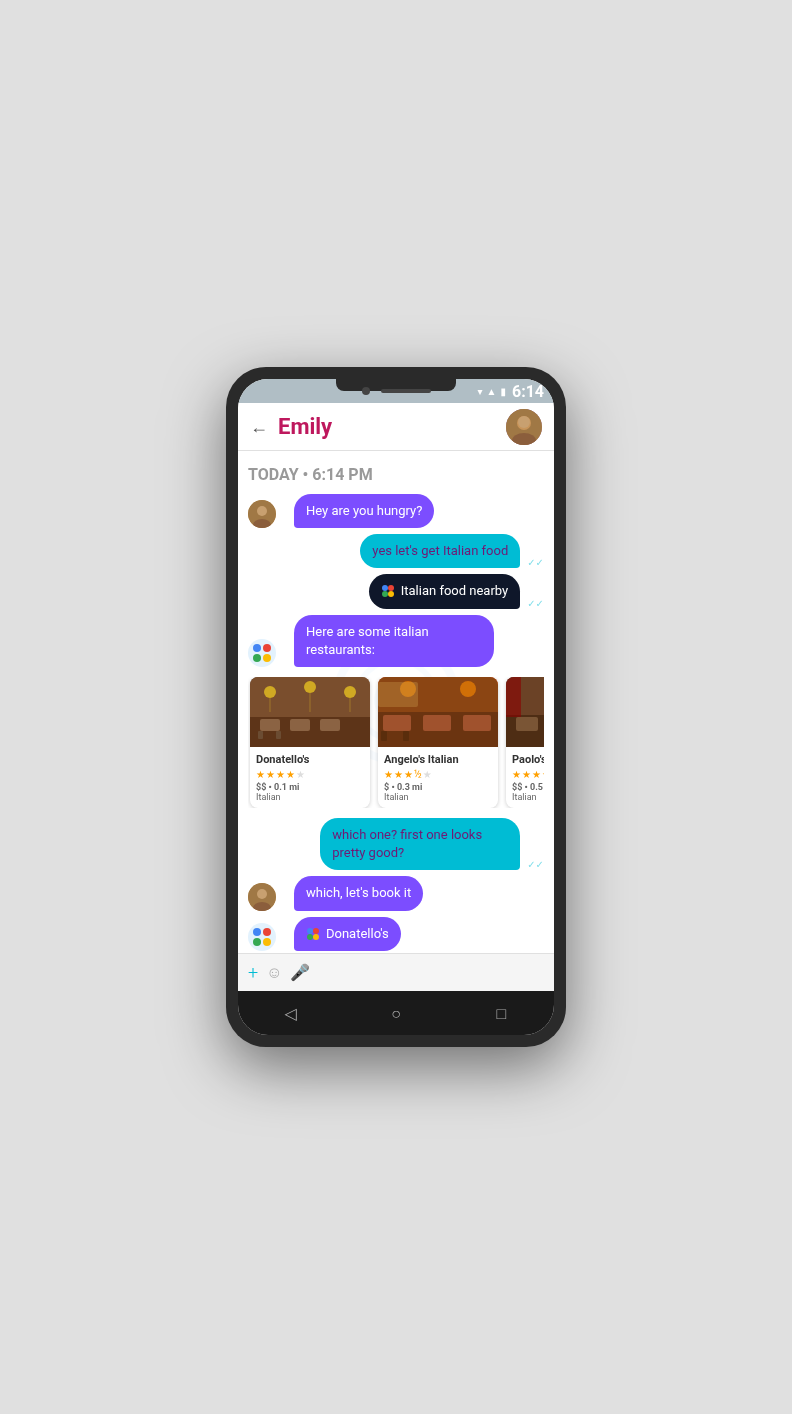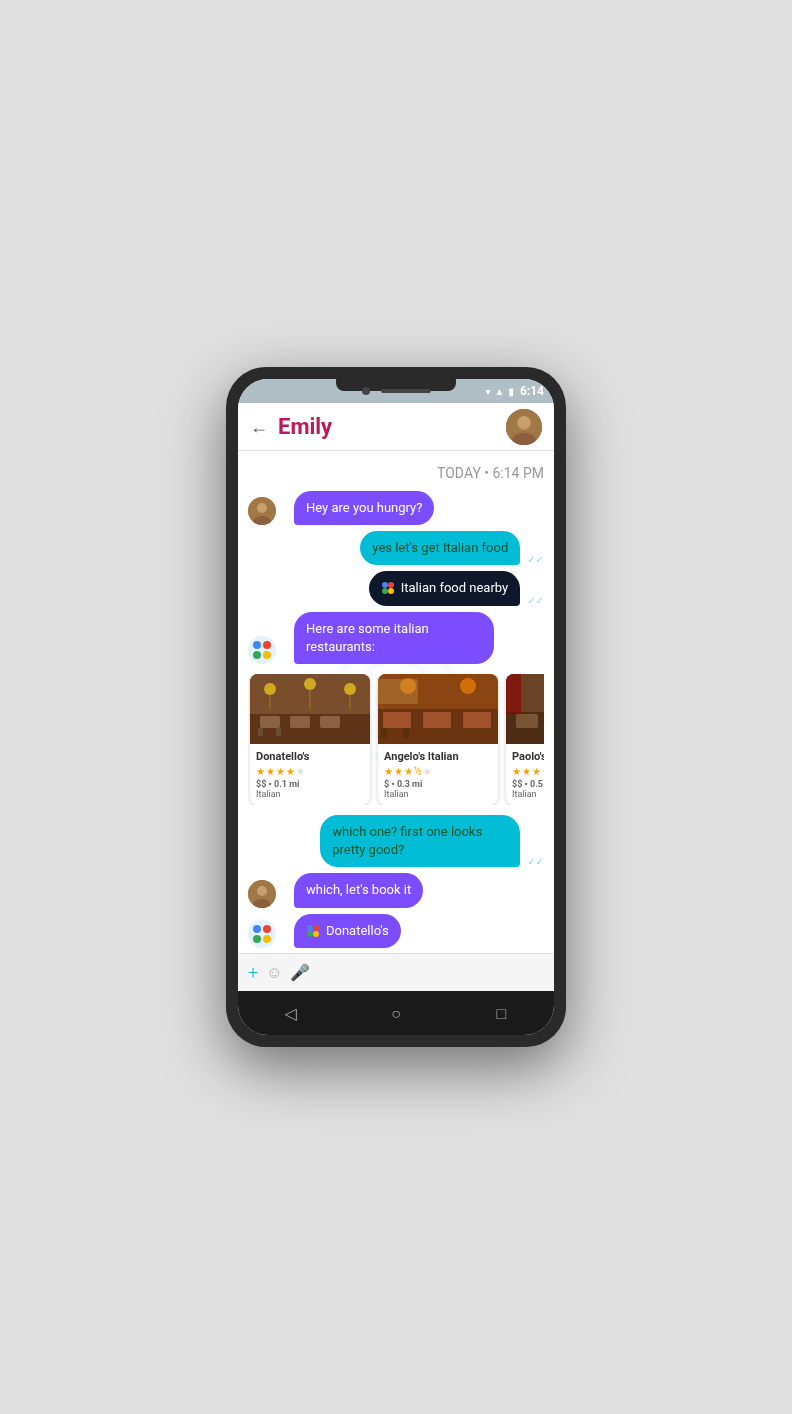--- a/index.html
+++ b/index.html
@@ -75,21 +75,21 @@
       height: 24px;
       display: flex;
       align-items: center;
       justify-content: flex-end;
       padding: 0 10px;
       flex-shrink: 0;
     }
 
     .status-bar-time {
       color: #fff;
-      font-size: 12px;
+      font-size: 16px;
       font-weight: bold;
     }
 
     .status-icons {
       display: flex;
       align-items: center;
       gap: 4px;
       margin-right: 6px;
     }
 
@@ -148,24 +148,25 @@
       flex: 1;
       overflow-y: auto;
       padding: 10px 10px;
       background: #fff;
       display: flex;
       flex-direction: column;
       gap: 6px;
     }
 
     .timestamp-center {
-      text-align: right;
+      text-align: left;
       color: #999;
-      font-size: 14px;
+      font-size: 16px;
       margin: 4px 0;
+      font-weight: bold;
     }
 
     .message-row {
       display: flex;
       align-items: flex-end;
       gap: 18px;
     }
 
     .message-row.sent {
       flex-direction: row-reverse;
@@ -202,21 +203,21 @@
     }
 
     .bubble.purple {
       background: #7c4dff;
       color: #fff;
       border-bottom-left-radius: 4px;
     }
 
     .bubble.teal {
       background: #00bcd4;
-      color: #14532d;
+      color: #701a75;
       border-bottom-right-radius: 4px;
     }
 
     .bubble.teal-assistant {
       background: #0f172a;
       color: #fff;
       border-bottom-right-radius: 4px;
       display: flex;
       align-items: center;
       gap: 6px;

